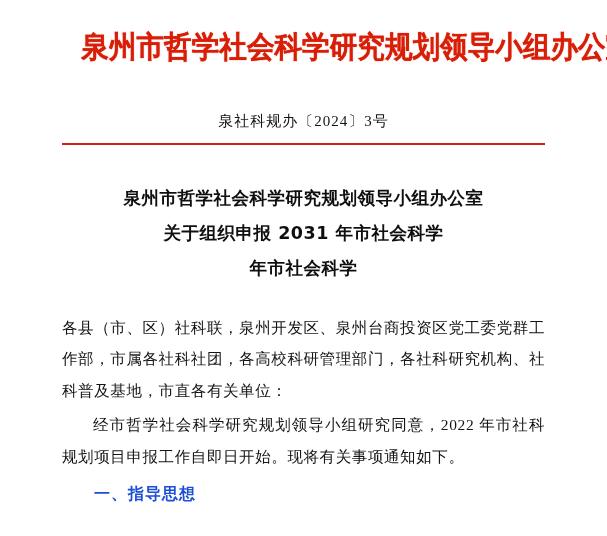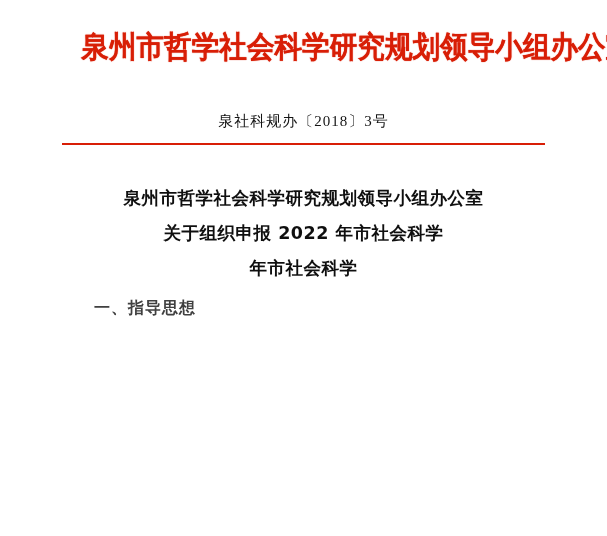--- a/index.html
+++ b/index.html
@@ -80,36 +80,40 @@
   .indent {
     text-indent: 2em;
   }
   .section-heading {
     margin-top: 12px;
     font-family: "DejaVu Sans", "Liberation Sans", sans-serif;
     font-weight: bold;
     font-size: 16px;
     letter-spacing: 1px;
     text-indent: 2em;
-    color: #404040;
+    color: #1d4ed8;
   }
 </style>
 </head>
 <body>
 
 <div class="page">
 
   <div class="masthead">泉州市哲学社会科学研究规划领导小组办公室</div>
 
-  <div class="doc-number">泉社科规办〔2018〕3号</div>
+  <div class="doc-number">泉社科规办〔2024〕3号</div>
 
   <div class="red-rule"></div>
 
   <div class="title-block">
     <span class="title-line">泉州市哲学社会科学研究规划领导小组办公室</span>
-    <span class="title-line">关于组织申报 2022 年市社会科学</span>
+    <span class="title-line">关于组织申报 2031 年市社会科学</span>
     <span class="title-line">年市社会科学</span>
   </div>
 
+  <div class="body-text">
+    <p class="para">各县（市、区）社科联，泉州开发区、泉州台商投资区党工委党群工作部，市属各社科社团，各高校科研管理部门，各社科研究机构、社科普及基地，市直各有关单位：</p>
+    <p class="para indent">经市哲学社会科学研究规划领导小组研究同意，2022 年市社科规划项目申报工作自即日开始。现将有关事项通知如下。</p>
+  </div>
 
   <div class="section-heading">一、指导思想</div>
 
 </div>
 
 </body></html>

